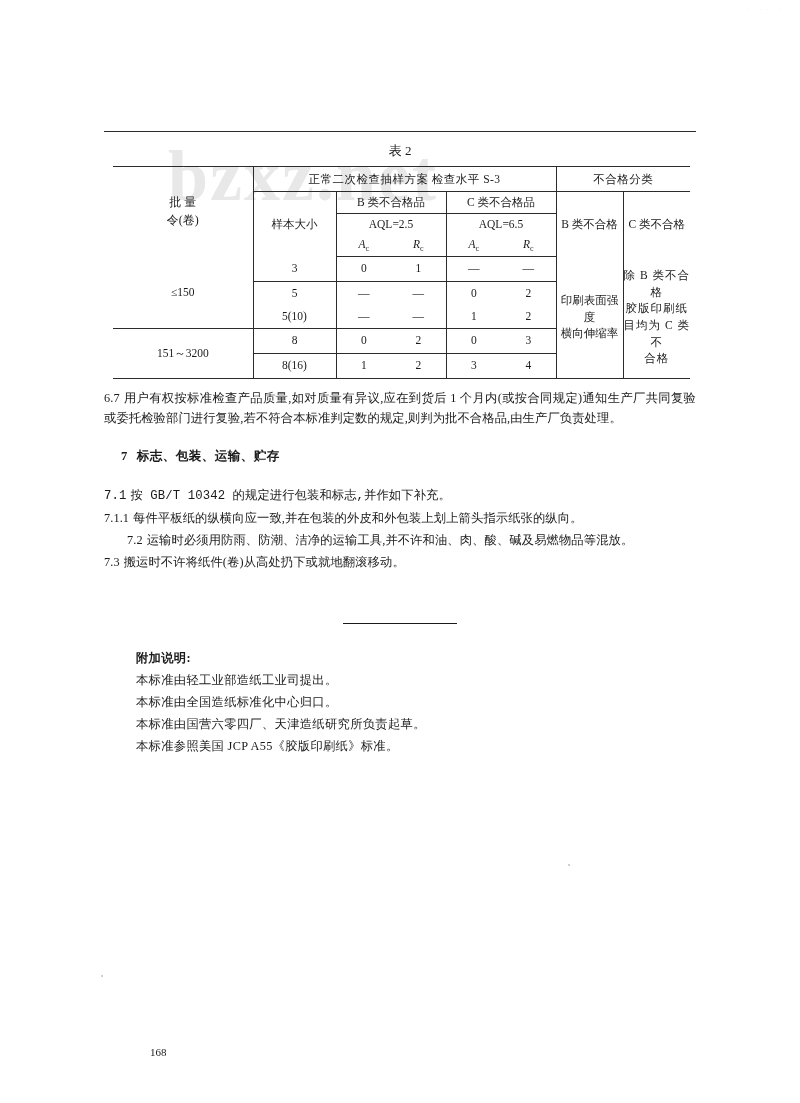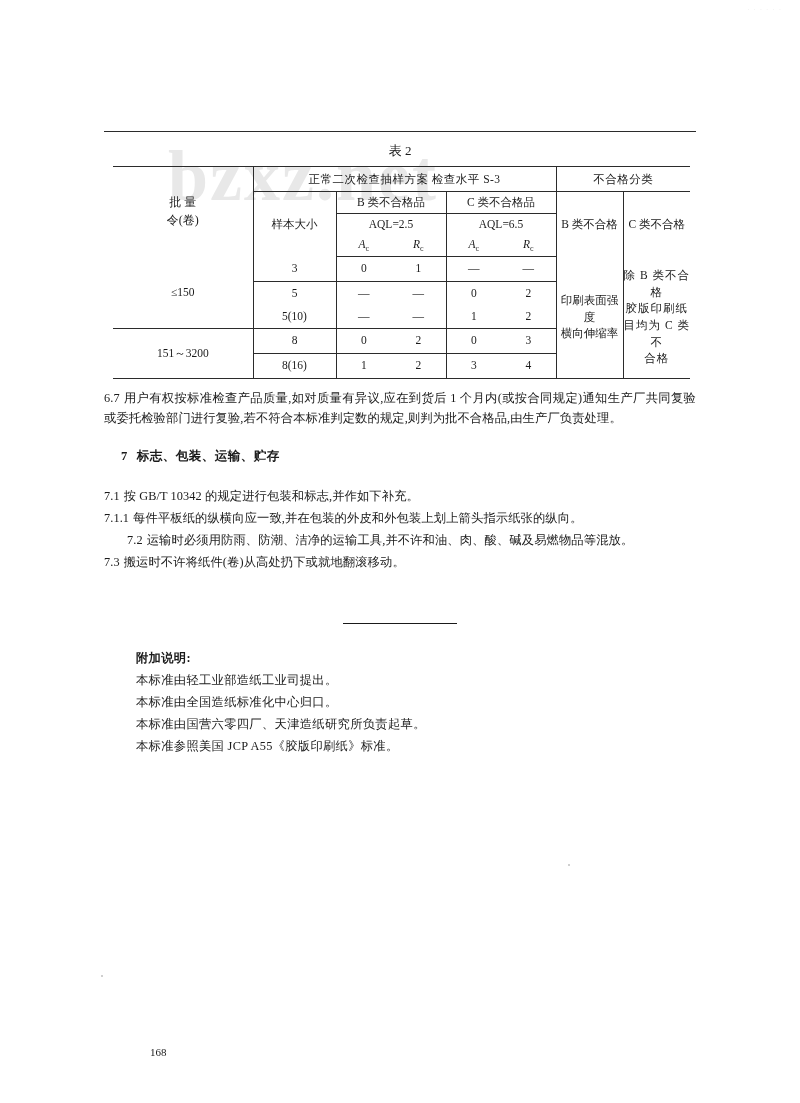--- a/index.html
+++ b/index.html
@@ -290,21 +290,21 @@
   </div>
 
   <div class="body-text" style="top:389px;">
     <p class="para"><span class="num indent-gap">6.7</span><span>用户有权按标准检查产品质量,如对质量有异议,应在到货后 1 个月内(或按合同规定)通知生产厂共同复验或委托检验部门进行复验,若不符合本标准判定数的规定,则判为批不合格品,由生产厂负责处理。</span></p>
   </div>
 
   <div class="body-text" style="top:446px;margin-left:17px;">
     <p class="para sec-head"><span class="num">7</span><span>标志、包装、运输、贮存</span></p>
   </div>
 
-  <div class="body-text" style="top:487px;">
+  <div class="body-text" style="top:487px;font-family:Liberation Mono, monospace;">
     <p class="para"><span class="num indent-gap">7.1</span><span>按 GB/T 10342 的规定进行包装和标志,并作如下补充。</span></p>
   </div>
 
   <div class="body-text" style="top:509px;">
     <p class="para"><span class="num indent-gap">7.1.1</span><span>每件平板纸的纵横向应一致,并在包装的外皮和外包装上划上箭头指示纸张的纵向。</span></p>
   </div>
 
   <div class="body-text" style="top:531px;margin-left:23px;">
     <p class="para"><span class="num indent-gap">7.2</span><span>运输时必须用防雨、防潮、洁净的运输工具,并不许和油、肉、酸、碱及易燃物品等混放。</span></p>
   </div>

